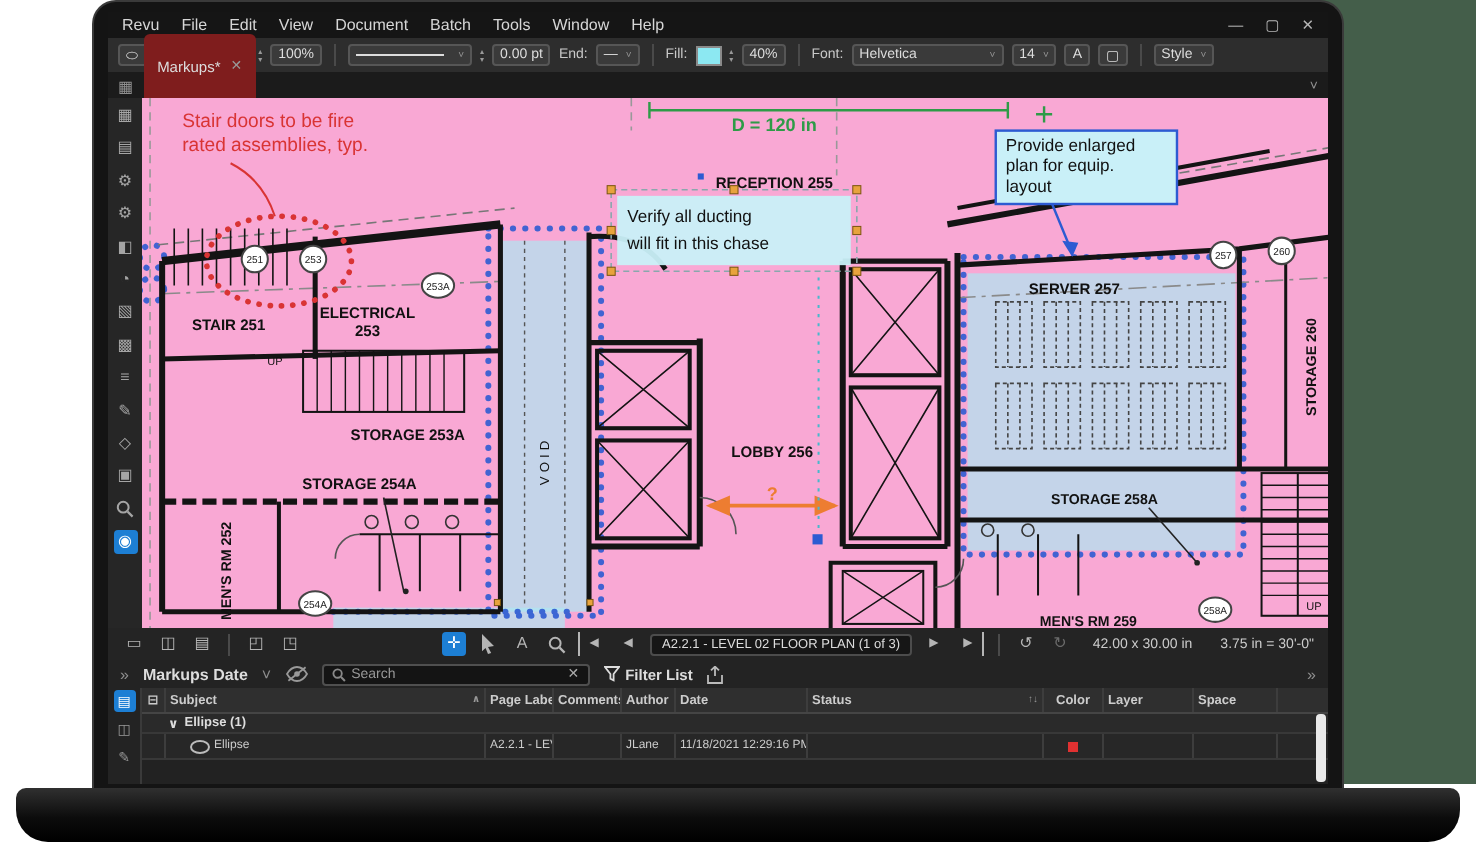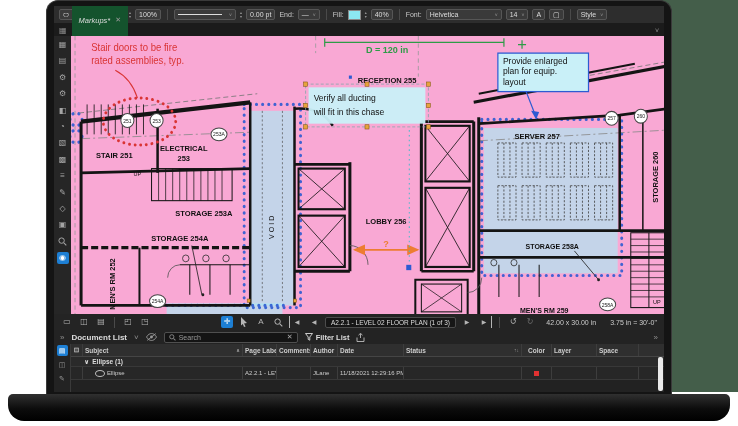--- a/index.html
+++ b/index.html
@@ -24,22 +24,22 @@
     border-radius:2px;padding:0 3px;height:11px;color:#ddd;box-sizing:border-box;}
   .sw{width:11px;height:8px;border:1px solid #8a8a8a;display:inline-block;}
   .stepper{display:flex;flex-direction:column;font-size:4px;line-height:4px;color:#999;}
   .vsep{width:1px;height:11px;background:#4a4a4a;margin:0 2px;flex:0 0 1px;}
   .caret{font-size:5px;color:#999;margin-left:2px;}
   .linestyle{width:62px;justify-content:space-between;}
   .linestyle .line{display:inline-block;width:44px;border-top:1.5px solid #ddd;}
   
   .tabbar{height:13px;flex:0 0 13px;background:#1b1b1b;display:flex;align-items:flex-end;padding:0 5px;gap:5px;}
   .tb-ic{font-size:8px;color:#8f8f8f;margin-bottom:1px;}
-  .tab{display:flex;align-items:center;gap:5px;background:#14532d;border-radius:3px 3px 0 0;
-    padding:16px 7px;font-size:7.5px;color:#ddd;height:11px;box-sizing:border-box;font-style:italic;}
+  .tab{display:flex;align-items:center;gap:5px;background:#7f1d1d;border-radius:3px 3px 0 0;
+    padding:16px 7px;font-size:7.5px;color:#ddd;height:11px;box-sizing:border-box;}
   .tab .x{color:#999;font-size:7px;}
   .tab-chev{margin-left:auto;color:#8f8f8f;font-size:7px;margin-bottom:2px;}
   
   .main{flex:1 1 auto;display:flex;min-height:0;}
   .sidebar{width:17px;flex:0 0 17px;background:#262626;display:flex;flex-direction:column;
     align-items:center;padding-top:3px;gap:4.4px;}
   .sb-ic{width:12px;height:12px;display:flex;align-items:center;justify-content:center;
     font-size:8px;line-height:12px;color:#a5a5a5;}
   .sb-ic.active{background:#1d7fd4;color:#fff;border-radius:2px;}
   .canvas{flex:1;background:#f9a8d4;position:relative;overflow:hidden;}
@@ -99,20 +99,36 @@
 </style>
 </head>
 <body>
 
 <div class="stage">
   <div class="green-panel"></div>
 
   <div class="laptop-screen">
     <div class="app">
 
+      <div class="menubar">
+        <span class="mi">Revu</span>
+        <span class="mi">File</span>
+        <span class="mi">Edit</span>
+        <span class="mi">View</span>
+        <span class="mi">Document</span>
+        <span class="mi">Batch</span>
+        <span class="mi">Tools</span>
+        <span class="mi">Window</span>
+        <span class="mi">Help</span>
+        <span class="win-ctl">
+          <span>—</span>
+          <span>▢</span>
+          <span>✕</span>
+        </span>
+      </div>
 
       <div class="propbar">
         <span class="ctl">
           <span>⬭</span>
           <span class="caret">˅</span>
         </span>
         <span class="vsep"></span>
         <span>Line:</span>
         <span class="sw" style="background:#2946e0"></span>
         <span class="stepper">
@@ -425,21 +441,21 @@
         <span class="nv dim">↻</span>
         <span class="nav-right">
           <span>42.00 x 30.00 in</span>
           <span>3.75 in = 30'-0"</span>
         </span>
       </div>
 
       <div class="panel">
         <div class="panel-head">
           <span class="ph-chev">»</span>
-          <span class="panel-title">Document List</span>
+          <span class="panel-title">Markups Date</span>
           <span class="ph-chev">˅</span>
           <span>
             <svg class="icon-svg" width="11" height="8" viewBox="0 0 11 8">
                 <path d="M0.5,4 C2,1.4 4,0.5 5.5,0.5 C7,0.5 9,1.4 10.5,4 C9,6.6 7,7.5 5.5,7.5 C4,7.5 2,6.6 0.5,4 Z" fill="none" stroke="#999" stroke-width="0.9"></path>
                 <circle cx="5.5" cy="4" r="1.4" fill="#999"></circle>
                 <line x1="1.2" y1="7.4" x2="9.8" y2="0.6" stroke="#999" stroke-width="0.9"></line>
               </svg>
           </span>
           <span class="search">
             <svg class="icon-svg" width="7" height="7" viewBox="0 0 9 9">

